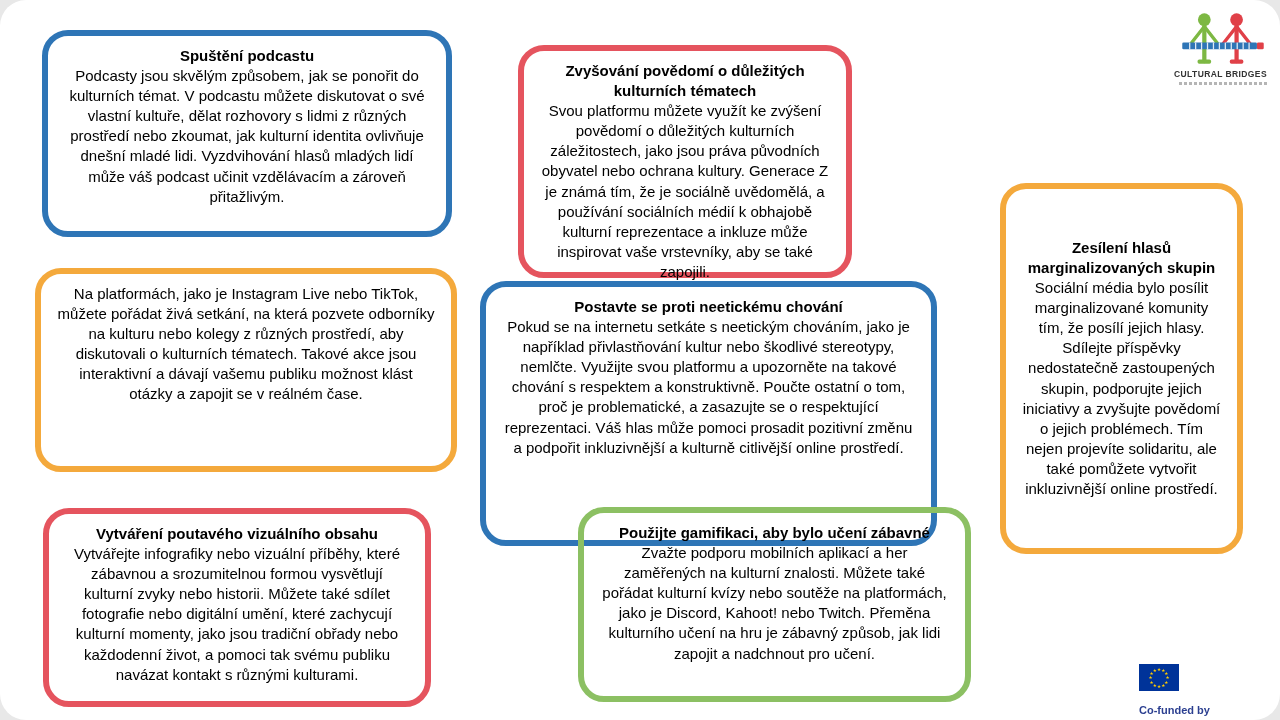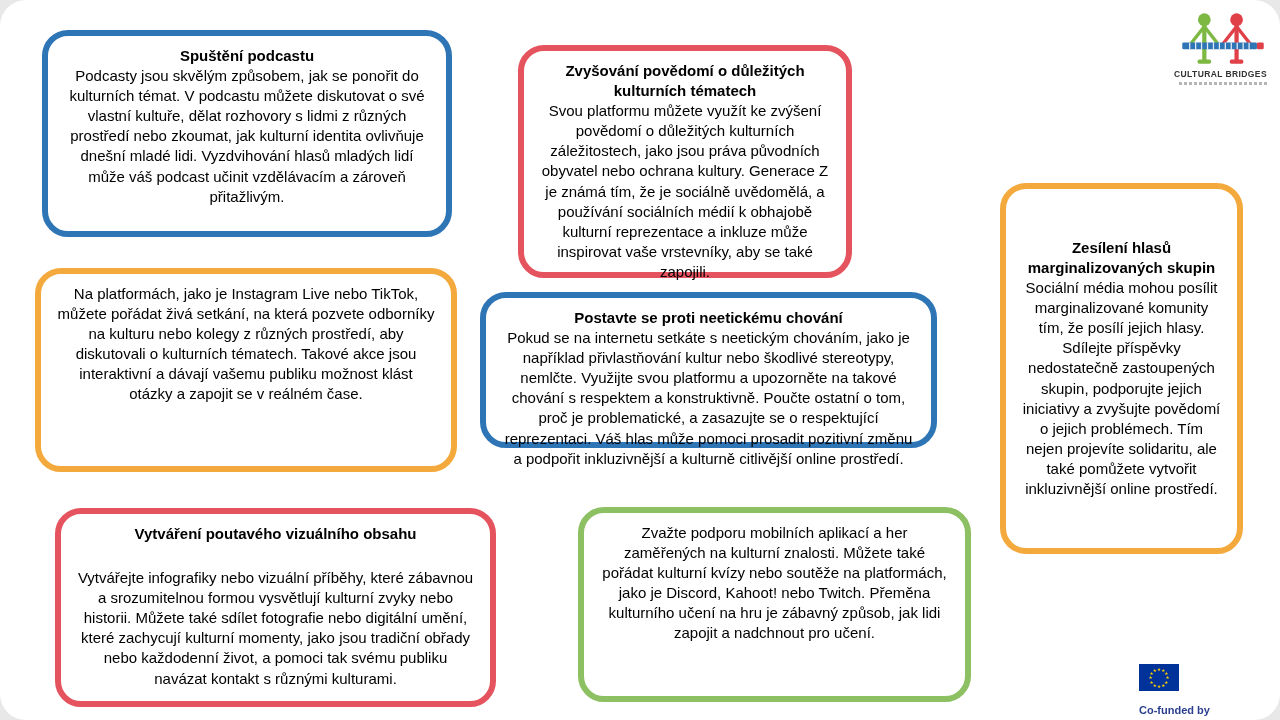--- a/index.html
+++ b/index.html
@@ -24,22 +24,22 @@
     color:#000;
     display:flex;
     flex-direction:column;
     justify-content:flex-start;
   }
   .card .title{font-weight:bold;}
   .card1{left:42px;  top:30px;  width:410px; height:207px;}
   .card2{left:518px; top:45px;  width:334px; height:233px;}
   .card3{left:1000px;top:183px; width:243px; height:371px; justify-content:center;text-align:center;}
   .card4{left:35px;  top:268px; width:422px; height:204px;}
-  .card5{left:480px; top:292px; width:457px; height:156px;}
-  .card6{left:55px;  top:508px; width:441px; height:199px;gap:24px;}
+  .card5{left:480px; top:281px; width:457px; height:265px;}
+  .card6{left:43px;  top:508px; width:388px; height:199px;}
   .card7{left:578px; top:507px; width:393px; height:195px;}
 
   .logo{
     position:absolute;
     left:1174px; top:12px; width:98px;
   }
   .logo svg{display:block;margin:0 auto;}
   .logo-name{
     font-size:8.5px;
     font-weight:bold;
@@ -77,38 +77,39 @@
     <div class="body">Podcasty jsou skvělým způsobem, jak se ponořit do kulturních témat. V podcastu můžete diskutovat o své vlastní kultuře, dělat rozhovory s lidmi z různých prostředí nebo zkoumat, jak kulturní identita ovlivňuje dnešní mladé lidi. Vyzdvihování hlasů mladých lidí může váš podcast učinit vzdělávacím a zároveň přitažlivým.</div>
   </div>
 
   <div class="card card2" style="border-color: rgb(229, 84, 94);">
     <div class="title">Zvyšování povědomí o důležitých kulturních tématech</div>
     <div class="body">Svou platformu můžete využít ke zvýšení povědomí o důležitých kulturních záležitostech, jako jsou práva původních obyvatel nebo ochrana kultury. Generace Z je známá tím, že je sociálně uvědomělá, a používání sociálních médií k obhajobě kulturní reprezentace a inkluze může inspirovat vaše vrstevníky, aby se také zapojili.</div>
   </div>
 
   <div class="card card3" style="border-color: rgb(244, 169, 60);">
     <div class="title">Zesílení hlasů marginalizovaných skupin</div>
-    <div class="body">Sociální média mohou posílit marginalizované komunity tím, že posílí jejich hlasy. Sdílejte příspěvky nedostatečně zastoupených skupin, podporujte jejich iniciativy a zvyšujte povědomí o jejich problémech. Tím nejen projevíte solidaritu, ale také pomůžete vytvořit inkluzivnější online prostředí.</div>
+    <div class="body">Sociální média bylo posílit marginalizované komunity tím, že posílí jejich hlasy. Sdílejte příspěvky nedostatečně zastoupených skupin, podporujte jejich iniciativy a zvyšujte povědomí o jejich problémech. Tím nejen projevíte solidaritu, ale také pomůžete vytvořit inkluzivnější online prostředí.</div>
   </div>
 
   <div class="card card4" style="border-color: rgb(244, 169, 60);">
     <div class="body">Na platformách, jako je Instagram Live nebo TikTok, můžete pořádat živá setkání, na která pozvete odborníky na kulturu nebo kolegy z různých prostředí, aby diskutovali o kulturních tématech. Takové akce jsou interaktivní a dávají vašemu publiku možnost klást otázky a zapojit se v reálném čase.</div>
   </div>
 
   <div class="card card5" style="border-color: rgb(46, 117, 182);">
     <div class="title">Postavte se proti neetickému chování</div>
     <div class="body">Pokud se na internetu setkáte s neetickým chováním, jako je například přivlastňování kultur nebo škodlivé stereotypy, nemlčte. Využijte svou platformu a upozorněte na takové chování s respektem a konstruktivně. Poučte ostatní o tom, proč je problematické, a zasazujte se o respektující reprezentaci. Váš hlas může pomoci prosadit pozitivní změnu a podpořit inkluzivnější a kulturně citlivější online prostředí.</div>
   </div>
 
   <div class="card card6" style="border-color: rgb(229, 84, 94);">
     <div class="title">Vytváření poutavého vizuálního obsahu</div>
     <div class="body">Vytvářejte infografiky nebo vizuální příběhy, které zábavnou a srozumitelnou formou vysvětlují kulturní zvyky nebo historii. Můžete také sdílet fotografie nebo digitální umění, které zachycují kulturní momenty, jako jsou tradiční obřady nebo každodenní život, a pomoci tak svému publiku navázat kontakt s různými kulturami.</div>
   </div>
 
   <div class="card card7" style="border-color: rgb(140, 192, 99);">
+    <div class="title">Použijte gamifikaci, aby bylo učení zábavné</div>
     <div class="body">Zvažte podporu mobilních aplikací a her zaměřených na kulturní znalosti. Můžete také pořádat kulturní kvízy nebo soutěže na platformách, jako je Discord, Kahoot! nebo Twitch. Přeměna kulturního učení na hru je zábavný způsob, jak lidi zapojit a nadchnout pro učení.</div>
   </div>
 
   <div class="logo">
     <span>
       <svg width="86" height="56" viewBox="0 0 100 66">
 
         <g stroke="#7DB843" fill="#7DB843">
           <circle cx="28" cy="9" r="7.5" stroke="none"></circle>
           <line x1="28" y1="17" x2="10" y2="40" stroke-width="4" stroke-linecap="round"></line>

